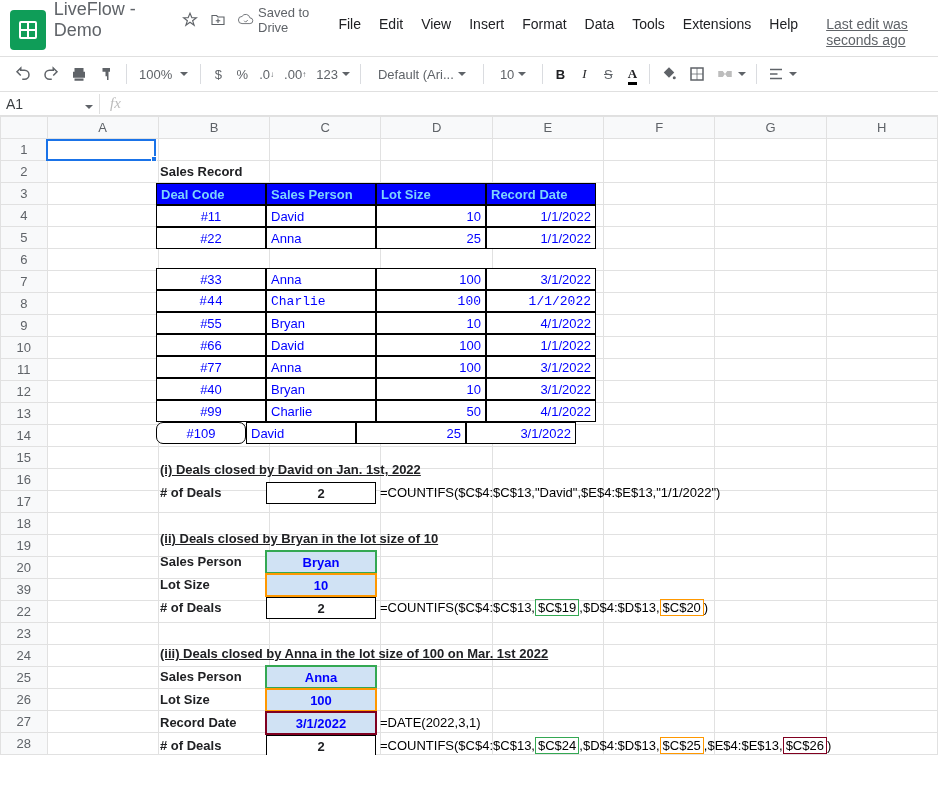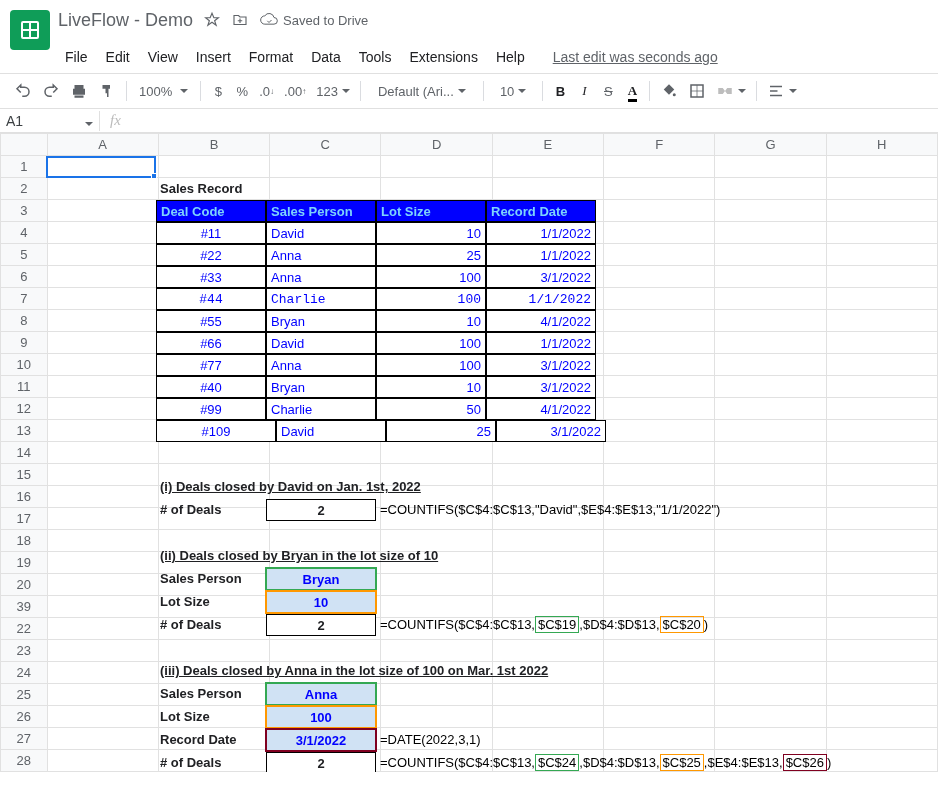--- a/index.html
+++ b/index.html
@@ -2,21 +2,21 @@
 <html><head>
 <meta charset="utf-8">
 <style>
   * { box-sizing: border-box; margin:0; padding:0; }
   body { font-family: Arial, "Helvetica Neue", sans-serif; font-size:13px; color:#202124; background:#fff; width:938px; overflow:hidden; }
 
   
   .titlebar { display:flex; align-items:flex-start; padding:8px 10px 0 10px; }
   .logo { width:40px; height:40px; background:#0f9d58; border-radius:4px; display:flex; align-items:center; justify-content:center; margin-right:8px; margin-top:2px;}
   .logo svg { width:24px; height:24px; fill:#fff;}
-  .title-area { display:flex; flex-direction:column;gap:9px; }
+  .title-area { display:flex; flex-direction:row; }
   .title-row { display:flex; align-items:center; gap:10px; height:24px; }
   .doc-title { font-size:18px; color:#5f6368; }
   .ticon { color:#5f6368; display:inline-flex; align-items:center; }
   .ticon svg { width:18px; height:18px; fill:none; stroke:#5f6368; stroke-width:1.5;}
   .saved { font-size:13px; color:#5f6368; display:flex; align-items:center; gap:4px;}
   .saved svg { width:20px; height:20px; fill:none; stroke:#5f6368; stroke-width:1.2;}
   .menubar { display:flex; gap:4px; margin-top:6px; font-size:14px; color:#202124;}
   .menubar .m { padding:2px 7px; cursor:pointer; border-radius:3px;}
   .lastedit { color:#5f6368; text-decoration:underline; padding:2px 7px; margin-left:10px;}
   .hr { border-bottom:1px solid #e0e0e0; margin-top:6px;}
@@ -561,21 +561,21 @@
         <div class="tbl-cell" style="width: 110px;">David</div>
         <div class="tbl-cell right" style="width: 110px;">10</div>
         <div class="tbl-cell right" style="width: 110px;">1/1/2022</div>
       </div>
       <div style="display: flex;">
         <div class="tbl-cell center" style="width: 110px;">#22</div>
         <div class="tbl-cell" style="width: 110px;">Anna</div>
         <div class="tbl-cell right" style="width: 110px;">25</div>
         <div class="tbl-cell right" style="width: 110px;">1/1/2022</div>
       </div>
-      <div style="display: flex;">
+      <div style="display: flex; margin-top: 19px;">
         <div class="tbl-cell center" style="width: 110px;">#33</div>
         <div class="tbl-cell" style="width: 110px;">Anna</div>
         <div class="tbl-cell right" style="width: 110px;">100</div>
         <div class="tbl-cell right" style="width: 110px;">3/1/2022</div>
       </div>
       <div style="display: flex; font-family: Liberation Mono, monospace;">
         <div class="tbl-cell center" style="width: 110px;">#44</div>
         <div class="tbl-cell" style="width: 110px;">Charlie</div>
         <div class="tbl-cell right" style="width: 110px;">100</div>
         <div class="tbl-cell right" style="width: 110px;">1/1/2022</div>
@@ -604,21 +604,21 @@
         <div class="tbl-cell right" style="width: 110px;">10</div>
         <div class="tbl-cell right" style="width: 110px;">3/1/2022</div>
       </div>
       <div style="display: flex;">
         <div class="tbl-cell center" style="width: 110px;">#99</div>
         <div class="tbl-cell" style="width: 110px;">Charlie</div>
         <div class="tbl-cell right" style="width: 110px;">50</div>
         <div class="tbl-cell right" style="width: 110px;">4/1/2022</div>
       </div>
       <div style="display: flex;">
-        <div class="tbl-cell center" style="width: 120px;">#109</div>
+        <div class="tbl-cell center" style="width: 90px; border-radius: 7px;">#109</div>
         <div class="tbl-cell" style="width: 110px;">David</div>
         <div class="tbl-cell right" style="width: 110px;">25</div>
         <div class="tbl-cell right" style="width: 110px;">3/1/2022</div>
       </div>
     </div>
 
 <div class="overlay und" style="left:160px; top:346px;">(i) Deals closed by David on Jan. 1st, 2022</div>
 
 <div class="overlay plain-bold" style="left:160px; top:369px;"># of Deals</div>
 <div class="overlay boxed" style="left:266px; top:366px; width:110px;">2</div>

